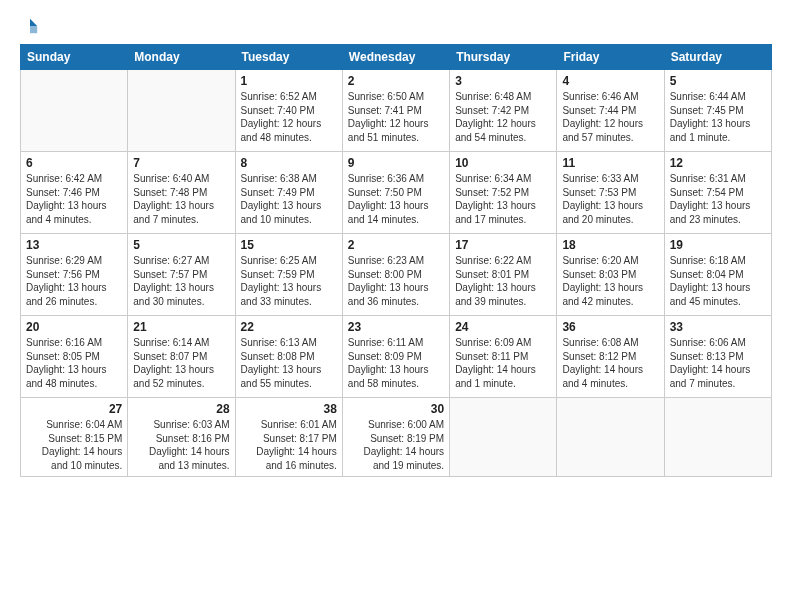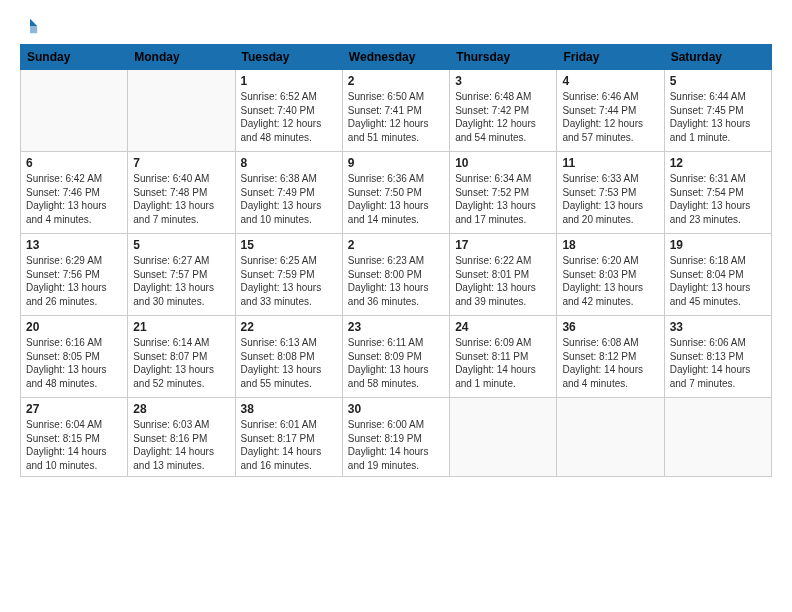--- a/index.html
+++ b/index.html
@@ -56,21 +56,21 @@
       color: #444;
       margin-top: 2px;
     }
     .calendar {
       width: 100%;
       border-collapse: collapse;
       border: 1px solid #ccc;
     }
     .calendar th {
       background: #1a6faf;
-      color: #000000;
+      color: #ffffff;
       font-size: 12px;
       font-weight: bold;
       padding: 5px 6px;
       text-align: left;
       border: 1px solid #1a6faf;
     }
     .calendar td {
       width: calc(100% / 7);
       vertical-align: top;
       padding: 4px 5px;
@@ -89,20 +89,21 @@
     .day-info {
       font-size: 10px;
       color: #333;
       line-height: 1.35;
     }
     .empty-cell {
       background: #f9f9f9;
     }
     .last-row td {
       height: 72px;
+      text-align: right;
     }
   </style>
 </head>
 <body>
 
 <div class="page">
   <div class="header">
     <div class="logo">
       <svg class="logo-icon" viewBox="0 0 20 20">
         <path d="M10 2 L18 10 L10 10 Z" fill="#1a6faf"></path>

